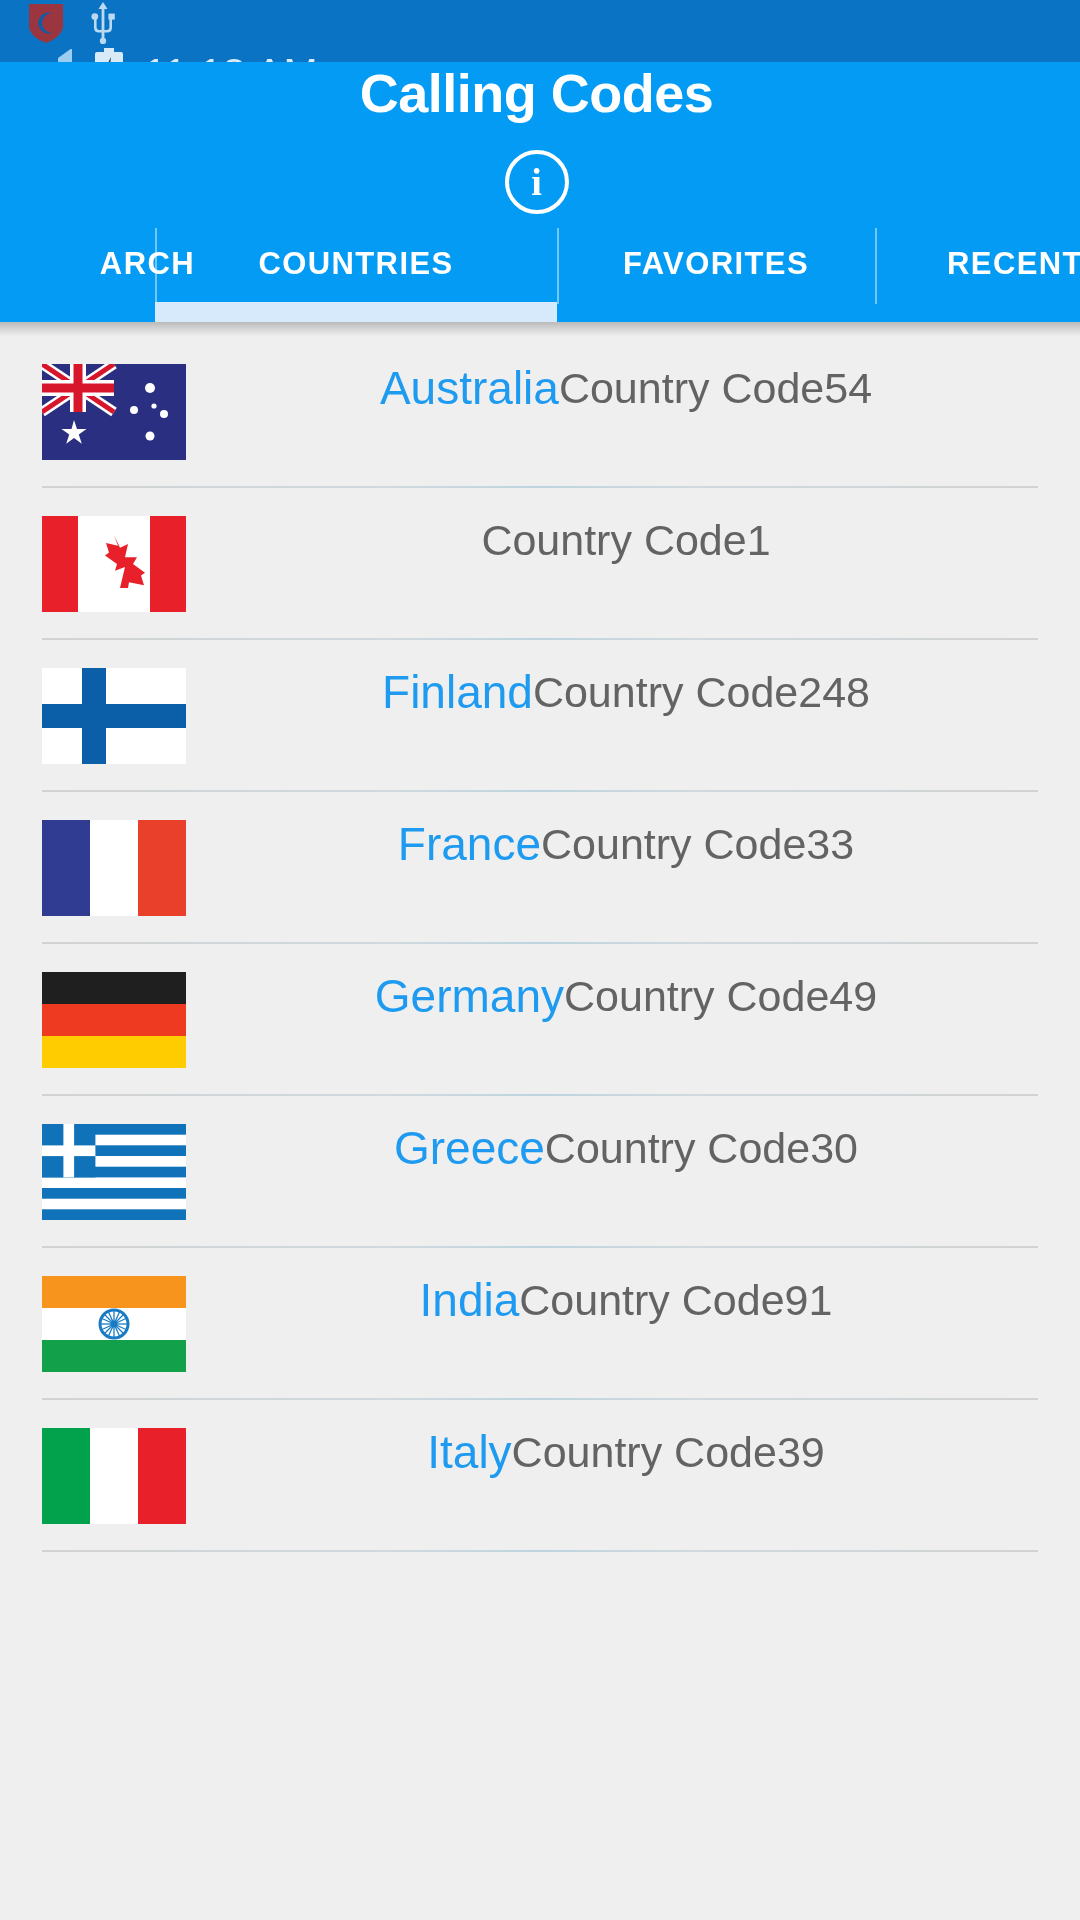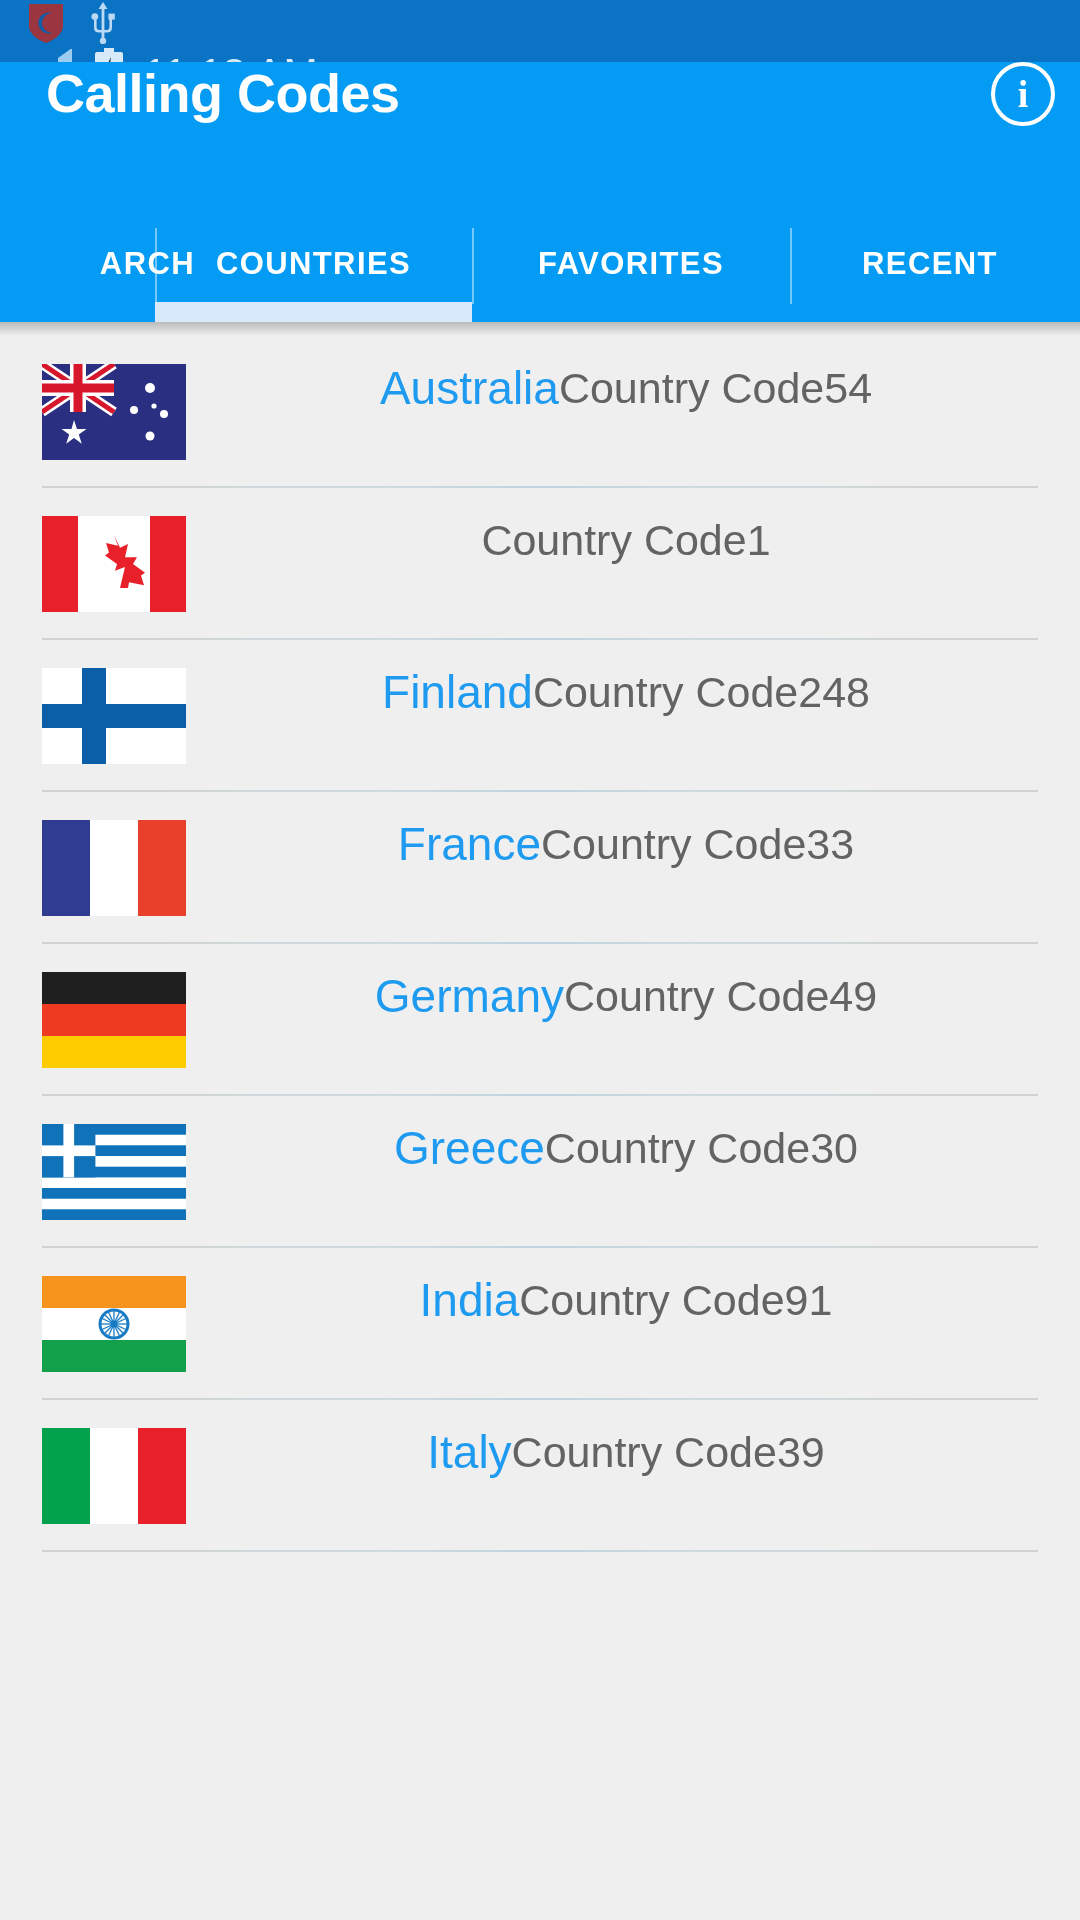--- a/index.html
+++ b/index.html
@@ -28,22 +28,23 @@
   }
 
   
   .app-bar{
     position:relative;
     background:#039BF4;
     height:260px; width:100%;
   }
   .app-bar-top{
     height:152px;
-    display:flex; align-items:flex-start;
-    padding:0 25px 0 46px;
+    display:flex; align-items:center;
+    padding:0 53px 0 46px;
+    flex-direction:column;
   }
   .app-title{
     color:#FFFFFF; font-size:54px; font-weight:bold;
     letter-spacing:-0.5px; flex:1;
   }
   .info-icon{
     width:64px; height:64px; border-radius:50%;
     border:4px solid #FFFFFF;
     display:flex; align-items:center; justify-content:center;
     color:#FFFFFF; font-size:38px; font-weight:bold;
@@ -70,21 +71,21 @@
     position:absolute; left:0; top:14px;
     width:2px; height:76px;
     background:rgba(255,255,255,0.45);
   }
   .tab-indicator{
     position:absolute; left:0; right:0; bottom:0;
     height:20px; background:#D6EAFB;
   }
   .tab-search { width:155px; justify-content:flex-end; padding-right:0; }
   .tab-search .tab-label{ margin-right:-40px; }
-  .tab-countries{ width:317px; }
+  .tab-countries{ width:402px; }
   .tab-favorites{ width:318px; }
   .tab-recent{ width:280px; }
 
   
   .content-shadow{
     height:14px; width:100%;
     background:linear-gradient(to bottom, rgba(0,0,0,0.22), rgba(0,0,0,0.0));
   }
 
   

